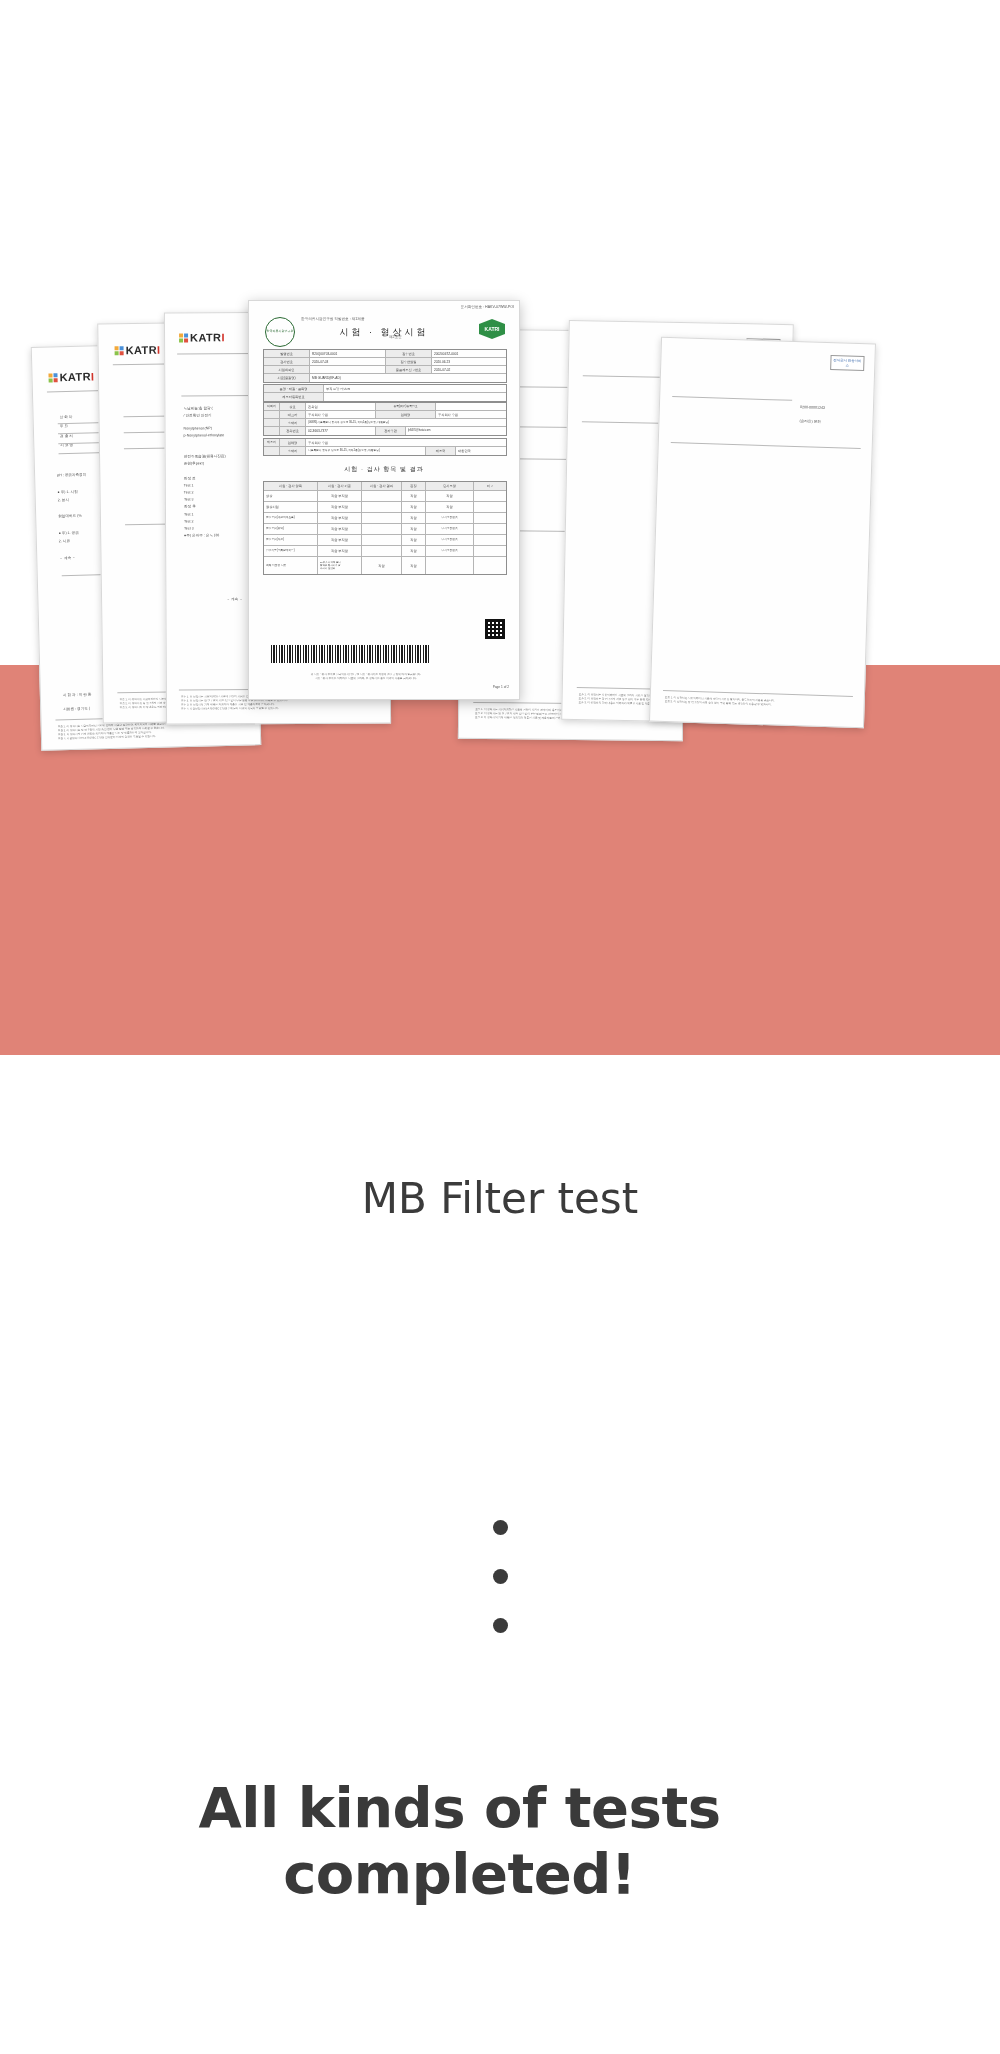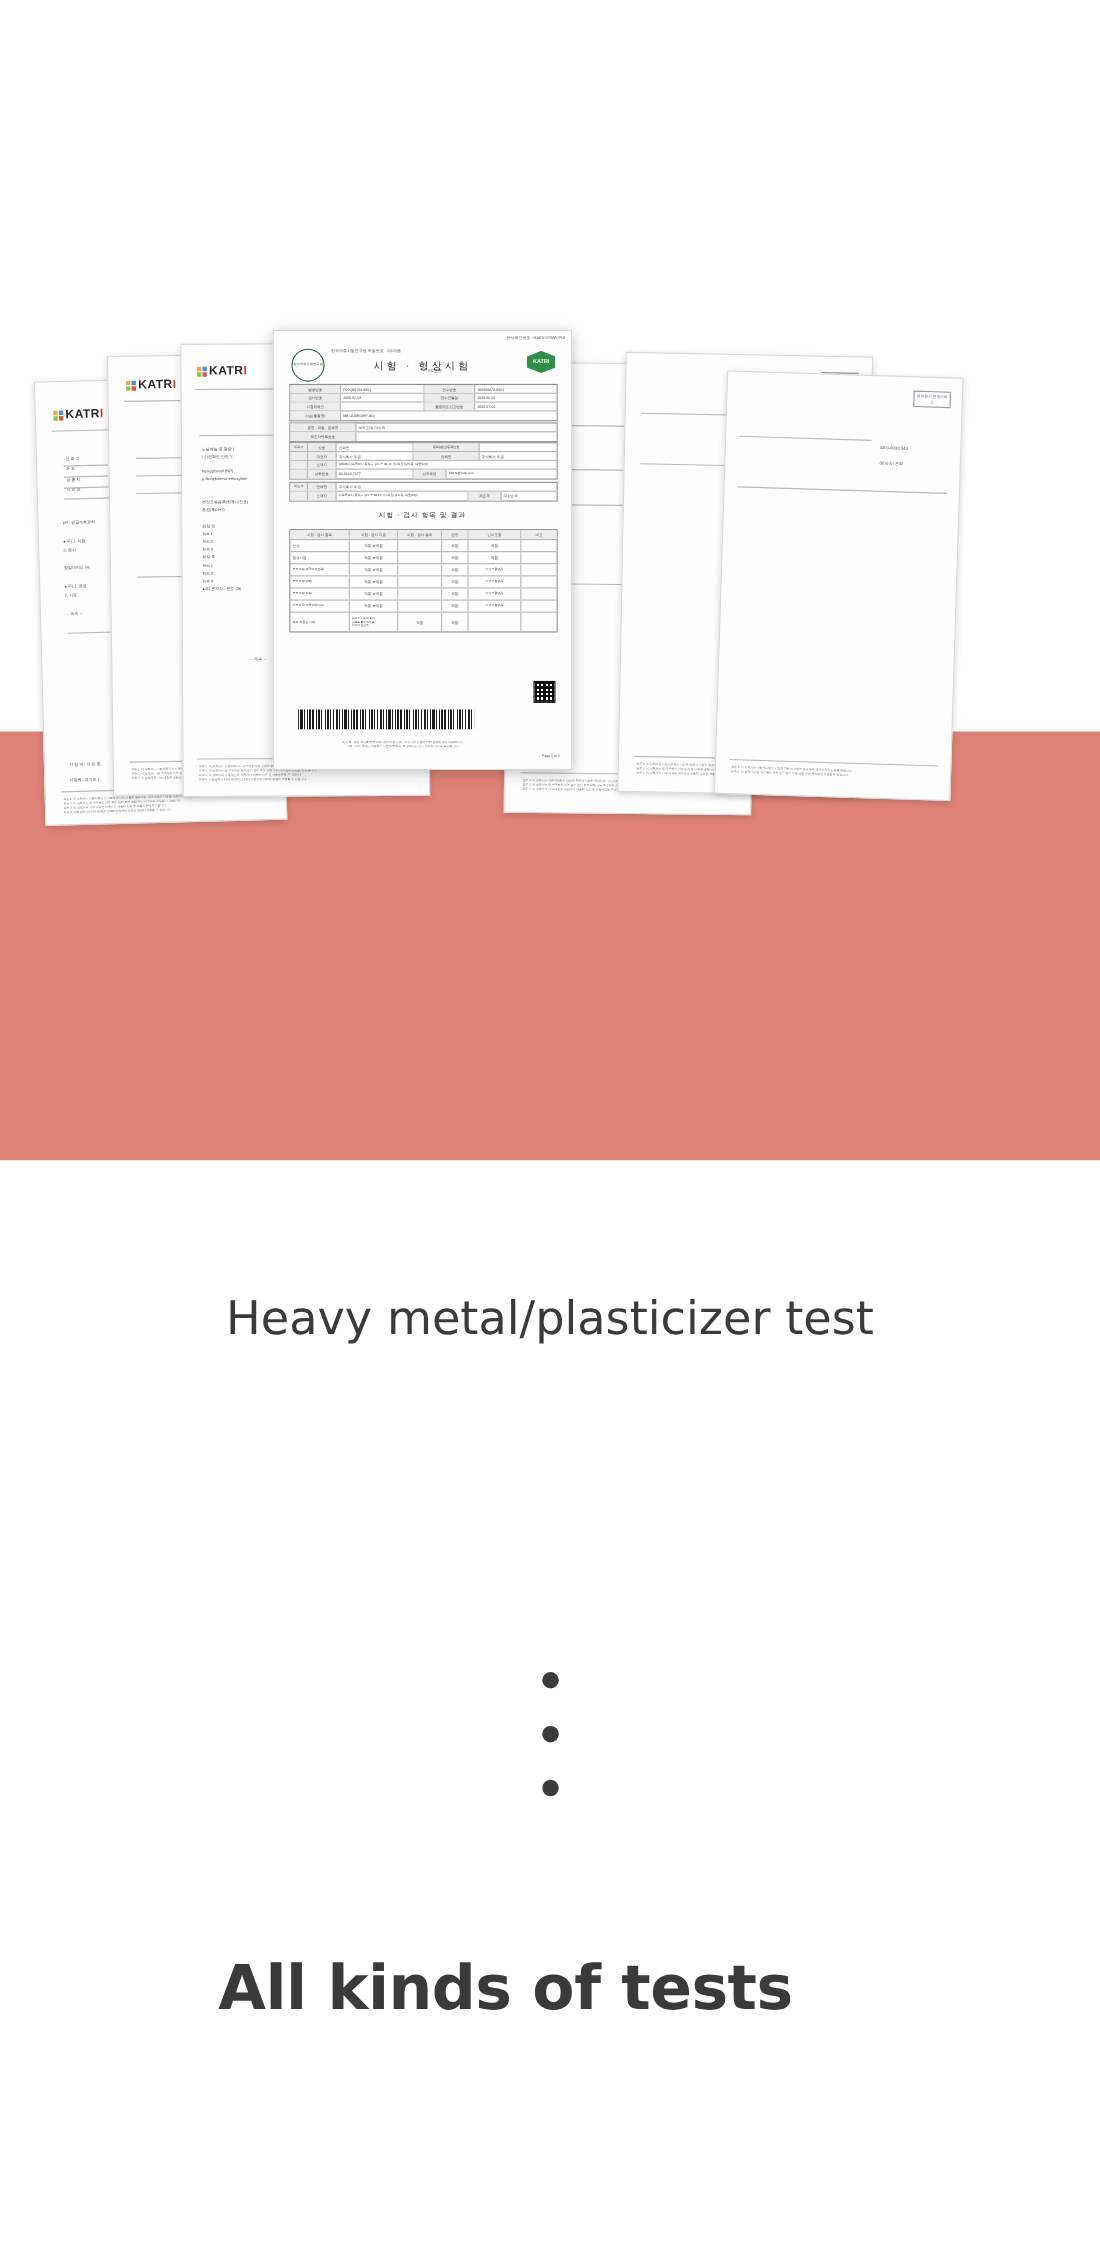--- a/index.html
+++ b/index.html
@@ -586,26 +586,27 @@
 
         <div class="pagelabel" style="right:10px; bottom:10px;">Page 1 of 2</div>
 
         <div class="qr" style="right:14px; bottom:60px; width:20px; height:20px;"></div>
       </div>
 
     </div>
   </div>
 
   <div class="caption">
-    <div class="line">Heavy metal/plasticizer test</div>
+    <div class="line">MB Filter test</div>
   </div>
 
   <div class="dots">
     <span></span>
     <span></span>
     <span></span>
   </div>
 
   <div class="headline">
     <div class="hl">All kinds of tests</div>
+    <div class="hl">completed!</div>
   </div>
 
 </div>
 
 </body></html>

